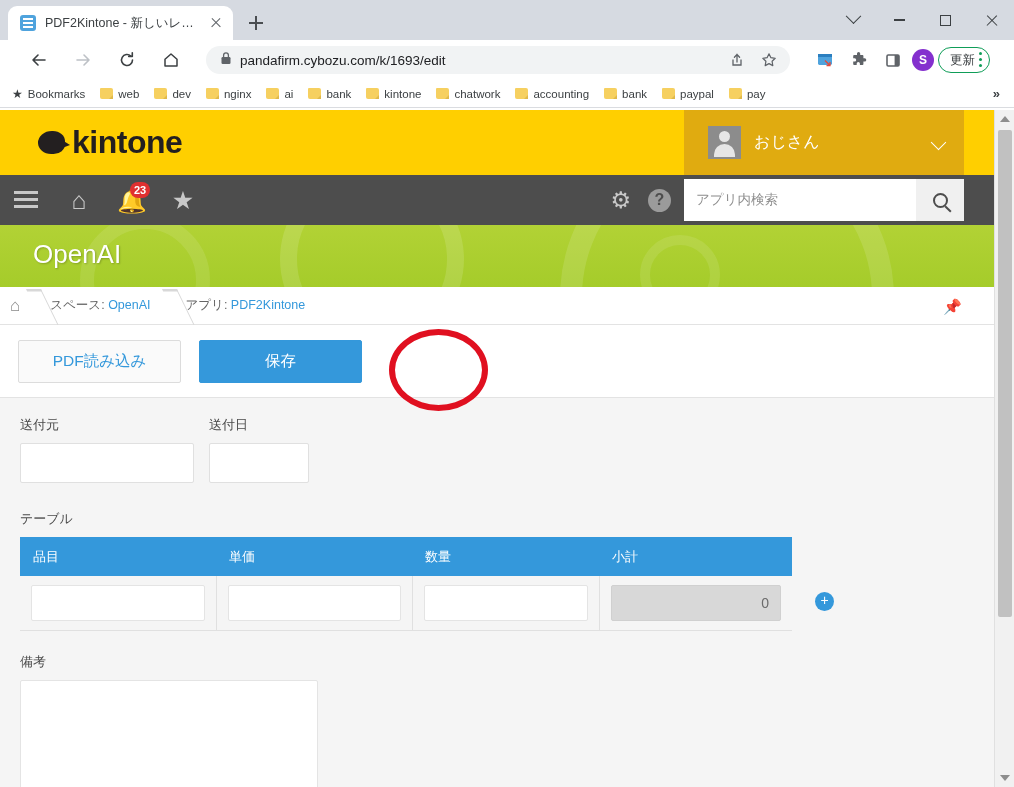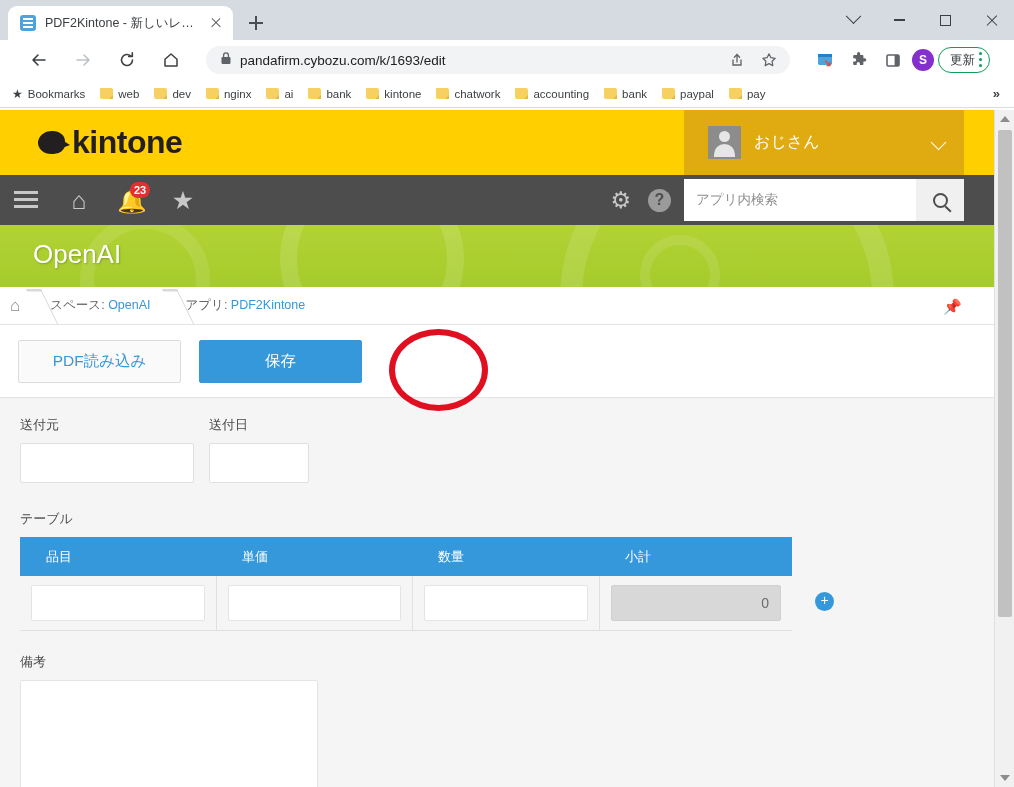--- a/index.html
+++ b/index.html
@@ -257,21 +257,21 @@
   .w-sender { width: 174px; }
   .w-date   { width: 100px; }
   .w-total  { width: 174px; }
 
   .table-block { padding: 27px 0 0 20px; }
   .table-label { font-size: 13px; color: #4a4a4a; margin-bottom: 9px; }
   .k-table-wrap { display: flex; align-items: flex-start; }
   .k-table { border-collapse: collapse; width: 772px; }
   .k-table thead th {
     background: #3498db; color: #fff; font-size: 13px; font-weight: normal;
-    text-align: left; height: 39px; padding: 0 0 0 26px;
+    text-align: left; height: 39px; padding: 0 0 0 13px;
   }
   .k-table tbody td {
     background: #f5f5f5; padding: 9px 11px; border-right: 1px solid #e0e0e0;
     vertical-align: middle;
   }
   .k-table tbody tr { border-bottom: 1px solid #e0e0e0; }
   .k-table tbody td:last-child { border-right: none; }
   .cell-input {
     height: 36px; background: #fff; border: 1px solid #e4e4e4; border-radius: 2px;
     width: 100%;

